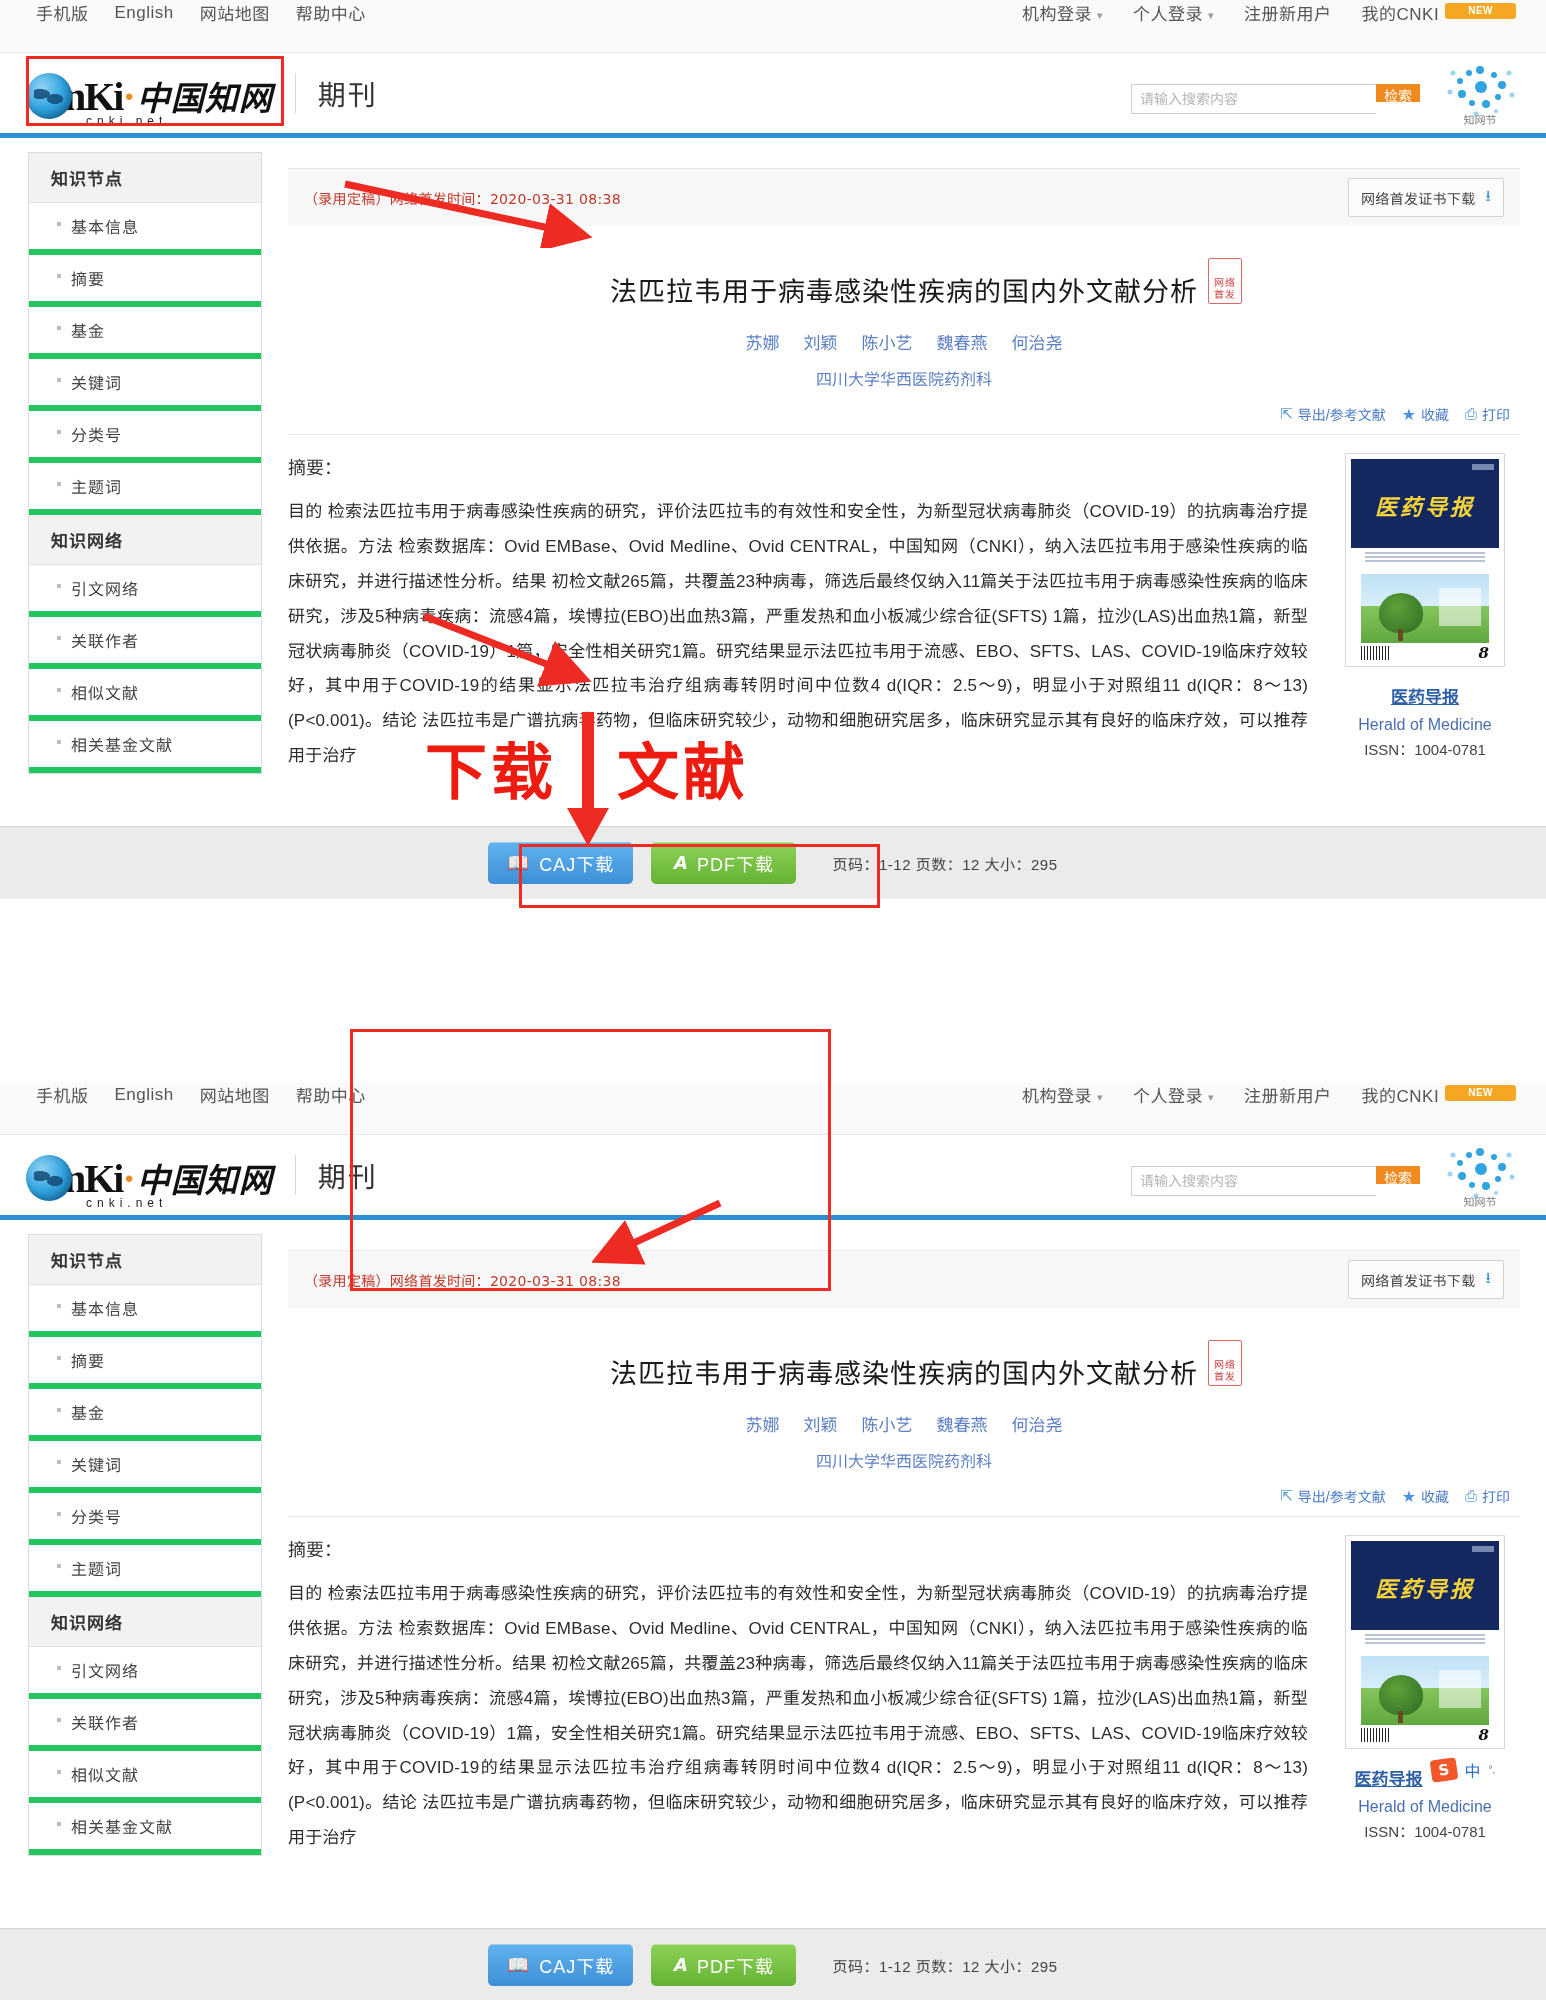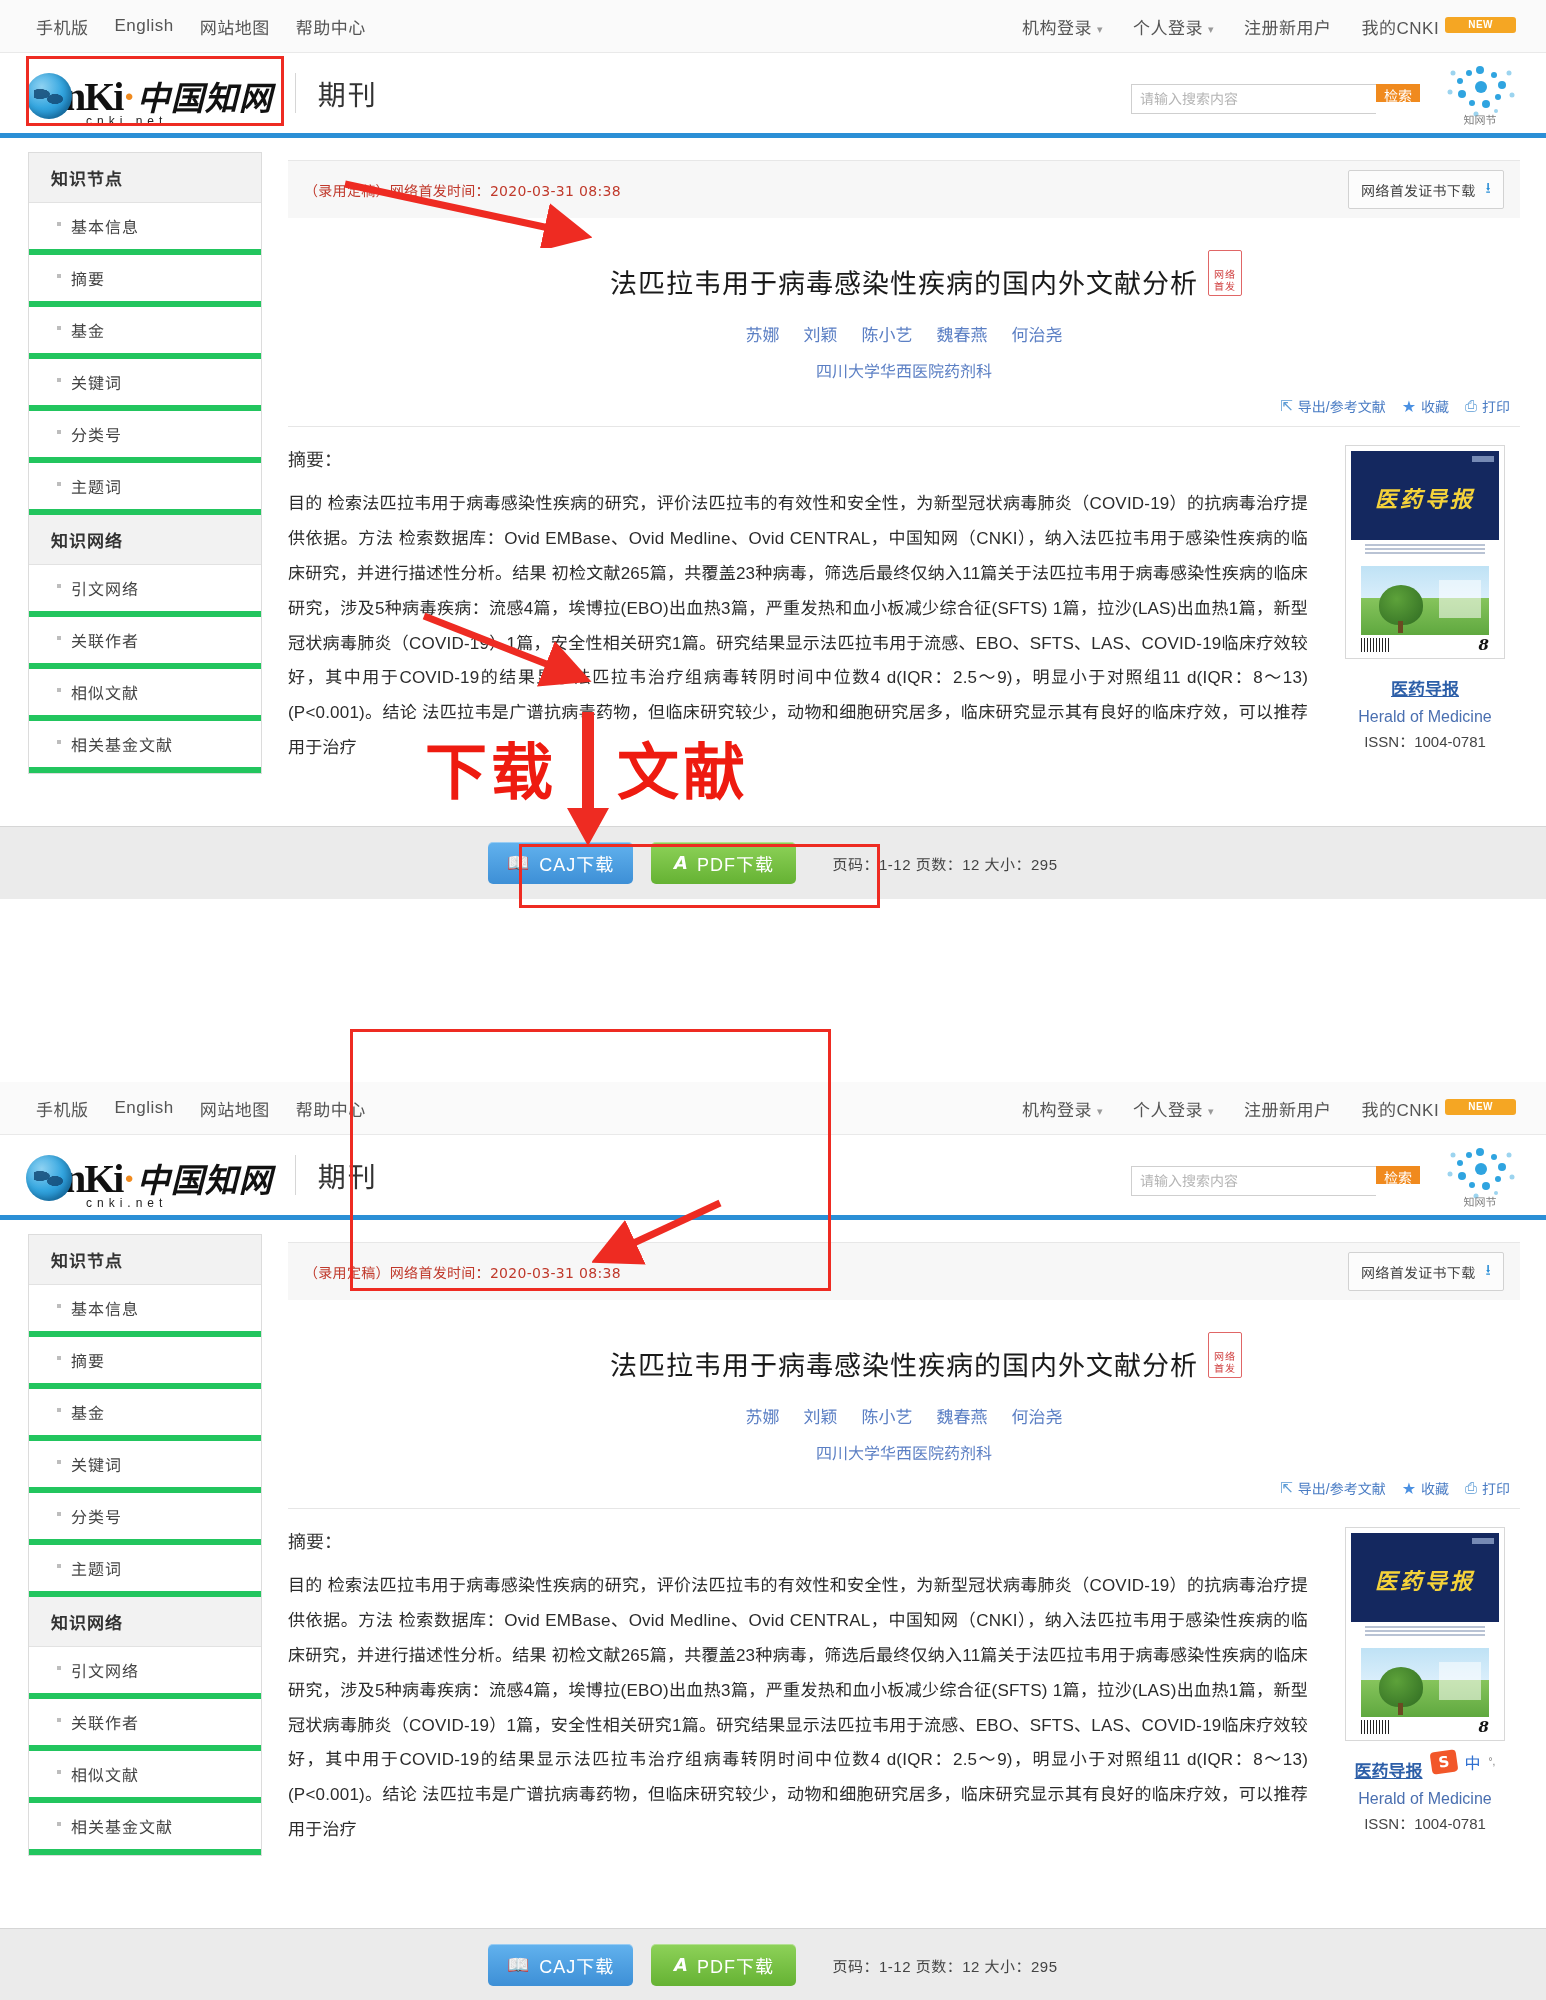--- a/index.html
+++ b/index.html
@@ -8,21 +8,21 @@
     font-family:"Liberation Sans","DejaVu Sans",sans-serif;
     color:#333;-webkit-font-smoothing:antialiased;
   }
   .screen{position:absolute;left:0;width:1546px;background:#fff;}
   .screen.top{top:0;height:898px;}
   .screen.bottom{top:1082px;height:918px;}
 
   
   .utilbar{
     position:relative;height:52px;background:#fafafa;border-bottom:1px solid #e9e9e9;
-    display:flex;align-items:center;
+    display:flex;align-items:flex-start;
   }
   .utilbar .left{display:flex;align-items:center;margin-left:36px;gap:26px;}
   .utilbar .right{display:flex;align-items:center;margin-left:auto;margin-right:30px;gap:30px;}
   .ulink{font-size:17px;color:#555;text-decoration:none;white-space:nowrap;letter-spacing:.5px;}
   .caret{display:inline-block;margin-left:5px;font-size:11px;color:#999;transform:translateY(-1px);}
   .newbadge{
     display:inline-block;background:#f5a623;color:#fff;font-size:10px;line-height:14px;
     padding:1px 23px;border-radius:3px;margin-left:6px;font-weight:bold;vertical-align:6px;
   }
 
@@ -68,21 +68,21 @@
     width:44px;background:#f08a1e;color:#fff;border:none;font-size:14px;cursor:pointer;
     font-family:"Liberation Sans","DejaVu Sans",sans-serif;
   }
   .zhiwang-festival{width:80px;height:64px;margin-right:26px;position:relative;}
   .zw-dots{position:absolute;inset:0;}
   .zw-label{position:absolute;bottom:-2px;left:50%;transform:translateX(-50%);
     font-size:11px;color:#7e7e7e;white-space:nowrap;font-family:"DejaVu Serif",serif;}
   .blueline{height:5px;background:#2b8fd6;}
 
   
-  .content{display:flex;align-items:center;padding-top:14px;}
+  .content{display:flex;align-items:flex-end;padding-top:14px;}
   .sidebar{width:232px;margin-left:28px;border:1px solid #dcdcdc;background:#fff;flex:none;}
   .sb-head{
     background:#f2f2f2;font-size:17px;color:#333;font-weight:bold;
     padding:12px 0 12px 22px;border-bottom:1px solid #e2e2e2;letter-spacing:1px;
   }
   .sb-item{
     font-size:16px;color:#444;padding:11px 0 11px 42px;border-bottom:6px solid #22c55e;
     position:relative;cursor:pointer;letter-spacing:1px;
   }
   .sb-item:before{

